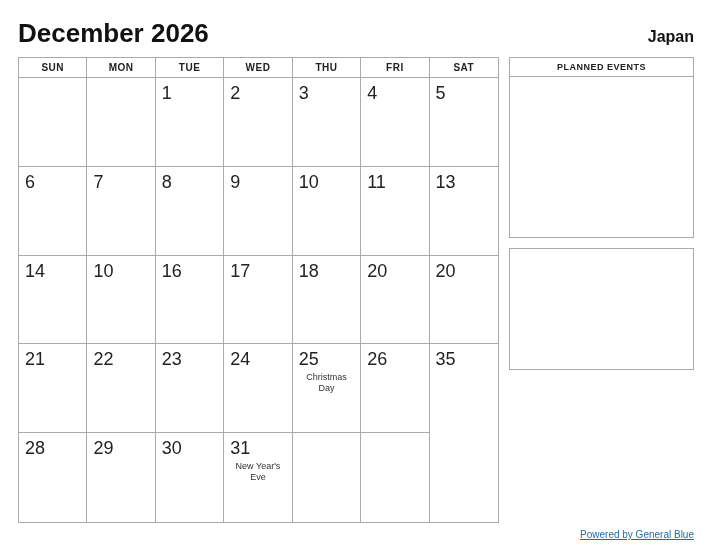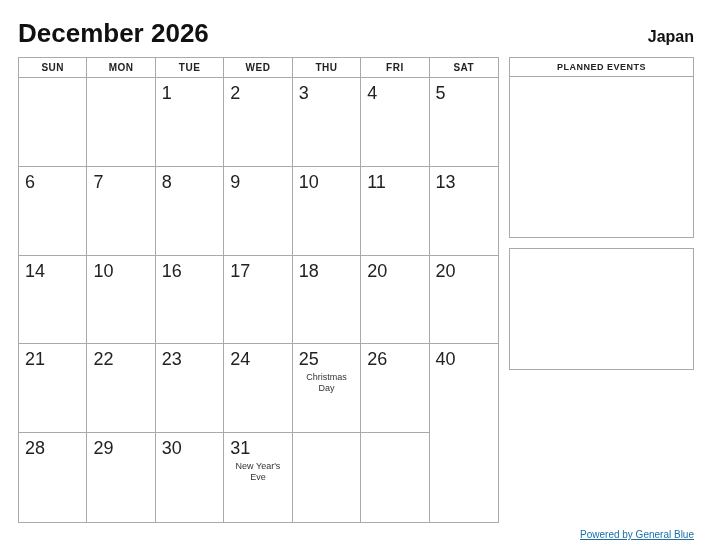--- a/index.html
+++ b/index.html
@@ -228,21 +228,21 @@
           </div>
         <div class="day-cell">
           <span class="day-num">25</span>
           <span class="day-event">Christmas Day</span>
         </div>
         <div class="day-cell">
             <span class="day-num">26</span>
           </div>
 
         <div class="day-cell last-row">
-            <span class="day-num">40</span>
+            <span class="day-num">35</span>
           </div>
         <div class="day-cell last-row">
             <span class="day-num">28</span>
           </div>
         <div class="day-cell last-row">
             <span class="day-num">29</span>
           </div>
         <div class="day-cell last-row">
             <span class="day-num">30</span>
           </div>

